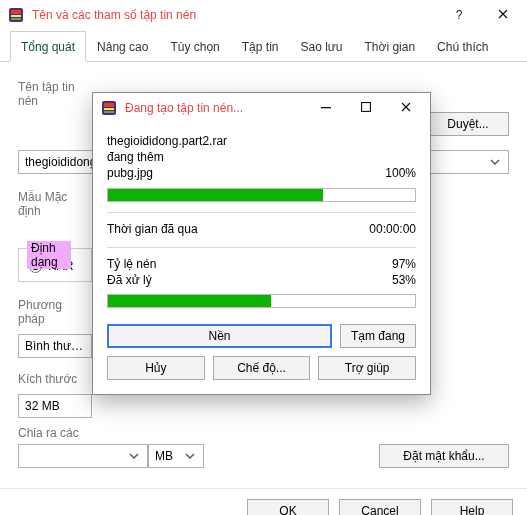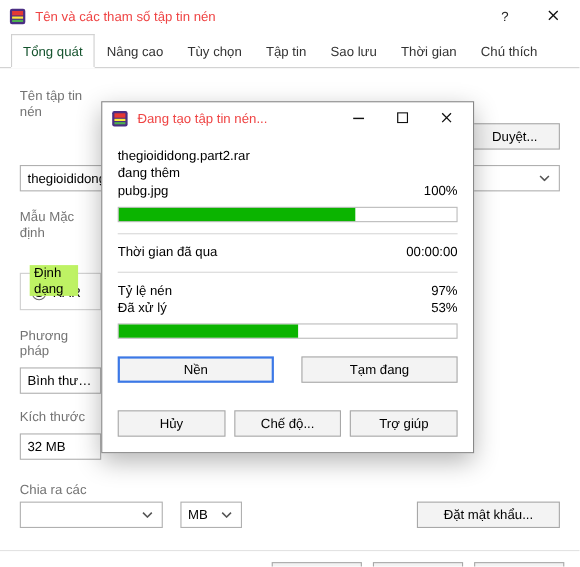--- a/index.html
+++ b/index.html
@@ -41,21 +41,21 @@
   .btn {
     height: 24px; min-width: 72px; border: 1px solid #a8a8a8; background: #f3f3f3;
     font-family: inherit; font-size: 12px; padding: 0 10px; cursor: default;
   }
   .btn.default { border: 2px solid #3b78e7; }
 
   .groupbox {
     border: 1px solid #cfcfcf; padding: 10px 10px 12px; margin-top: 6px; position: relative;
   }
   .groupbox > .legend {
-    position: absolute; top: -8px; left: 8px; background: #bef264; padding: 0 4px; font-size: 12px;
+    position: absolute; top: -8px; left: 8px; background: #f0abfc; padding: 0 4px; font-size: 12px;
   }
   .radio-row { display: flex; align-items: center; gap: 6px; }
   .radio-dot {
     width: 13px; height: 13px; border: 1px solid #6a6a6a; border-radius: 50%;
     display: inline-flex; align-items: center; justify-content: center; background: #fff;
   }
   .radio-dot.checked::after { content: ""; width: 7px; height: 7px; background: #000; border-radius: 50%; }
 
   .bottom-buttons { display: flex; justify-content: flex-end; gap: 10px; padding: 10px 14px 12px; border-top: 1px solid #e3e3e3; }
   .bottom-buttons .btn { min-width: 82px; }
@@ -77,21 +77,21 @@
   .flex-between { display: flex; justify-content: space-between; align-items: baseline; }
   .hr { border-top: 1px solid #d8d8d8; margin: 10px 0 8px; }
 
   .bar-track {
     width: 100%; height: 14px; border: 1px solid #bbb; background: #fff; margin-top: 6px;
     position: relative;
   }
   .bar-fill { position: absolute; left: 0; top: 0; bottom: 0; background: #0bb400; }
   
 
-  .modal-buttons { padding: 8px 14px 14px; display: grid; grid-template-columns: 1fr 1fr; gap: 25px; }
+  .modal-buttons { padding: 8px 14px 14px; display: grid; grid-template-columns: 1fr; gap: 8px; }
   .modal-buttons .row2 { display: grid; grid-template-columns: 1fr 1fr 1fr; gap: 8px; grid-column: 1 / span 2; }
   .modal-buttons .btn { min-width: 0; width: 100%; }
 
   
   .app-icon svg { width: 16px; height: 16px; display: block; }
 
 </style>
 </head>
 <body>
 
@@ -186,22 +186,22 @@
       <span class="combo-text cut-right" data-bind="parent.values.method">Bình thường</span>
     </div>
 
     
     <div class="label cut-right" style="margin-top:14px; width:60px;" data-bind="parent.labels.volume_size">Kích thước</div>
     <div class="combo" style="width:74px; margin-top:4px;">
       <span class="combo-text" data-bind="parent.values.volume_size">32 MB</span>
     </div>
 
     
-    <div class="label cut-right" style="margin-top:20px; width:70px;" data-bind="parent.labels.split">Chia ra các</div>
-    <div class="row" style="margin-top:4px; gap:16px;">
+    <div class="label cut-right" style="margin-top:8px; width:70px;" data-bind="parent.labels.split">Chia ra các</div>
+    <div class="row" style="margin-top:4px; gap:0;">
       <div class="combo" style="width:130px;">
         <span class="combo-text"></span>
         <span class="chev">
             <svg width="10" height="6" viewBox="0 0 10 6">
               <use href="#chev-down-g"></use>
             </svg>
           </span>
       </div>
       <div class="combo" style="width:56px;">
         <span class="combo-text" data-bind="parent.values.split_unit">MB</span>

